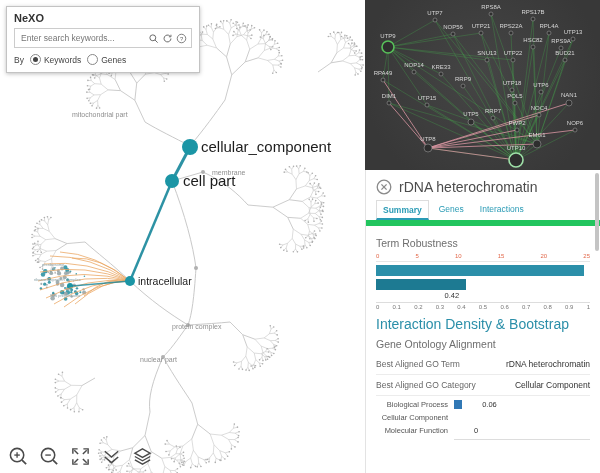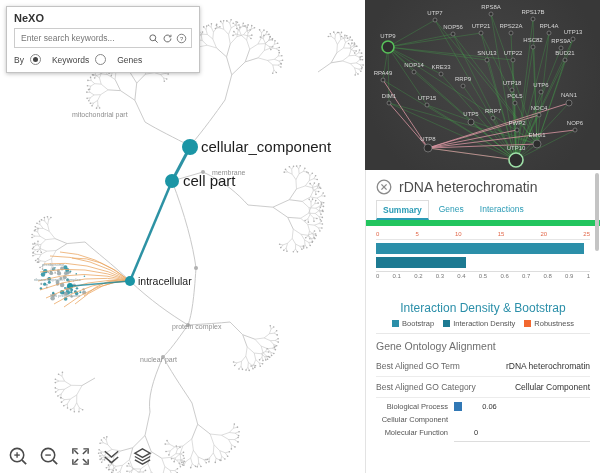--- a/index.html
+++ b/index.html
@@ -14,21 +14,21 @@
 
   
   .search-card{position:absolute;top:6px;left:6px;width:178px;background:#fff;border:1px solid #c3c3c3;
     box-shadow:0 1px 4px rgba(0,0,0,.25);padding:5px 7px 7px;z-index:5;}
   .sc-title{font-size:11px;font-weight:bold;color:#333;margin-bottom:4px;}
   .sc-input-row{display:flex;align-items:center;border:1px solid #ccc;height:18px;padding:0 4px;background:#fff;gap:3px;}
   .sc-input-row input{border:none;outline:none;flex:1;font-size:8.5px;color:#333;min-width:0;background:transparent;}
   .sc-icon{display:inline-flex;cursor:pointer;}
   .sc-icon svg{width:11px;height:11px;display:block;}
   .sc-radio-row{display:flex;align-items:center;gap:6px;margin-top:6px;font-size:8.5px;color:#444;}
-  .radio-opt{display:inline-flex;align-items:center;gap:11px;cursor:pointer;}
+  .radio-opt{display:inline-flex;align-items:center;gap:3px;cursor:pointer;}
   .radio{width:9px;height:9px;border:1px solid #888;border-radius:50%;display:inline-flex;align-items:center;justify-content:center;flex:none;}
   .radio .dot{width:5px;height:5px;background:#444;border-radius:50%;}
 
   
   .toolbar{position:absolute;left:8px;bottom:6px;display:flex;gap:10px;z-index:5;}
   .tb-btn{cursor:pointer;}
   .tb-btn svg{width:21px;height:21px;display:block;}
 
   
   .d-header{display:flex;align-items:center;gap:7px;padding:9px 10px 5px;}
@@ -41,21 +41,21 @@
   .d-body{padding:5px 10px 0;}
   .uterm{font-size:9px;color:#555;margin:3px 0 5px;}
   .sec-title{font-size:10.5px;color:#6e6e6e;margin:6px 0 4px;}
   .axis-row{display:flex;justify-content:space-between;font-size:6px;line-height:7px;}
   .axis-top{color:#e2684a;border-bottom:1px solid #e6e6e6;padding-bottom:1px;}
   .axis-bottom{color:#777;border-top:1px solid #ddd;padding-top:1px;}
   .rb-bar-row{height:11px;margin:3px 0;display:flex;align-items:center;}
   .rb-bar{height:11px;flex:none;}
   .bar-label{font-size:7.5px;color:#333;margin-left:4px;}
   .rb-sub{font-size:7.5px;color:#333;line-height:8px;margin:-1px 0 2px;}
-  .axis-label{text-align:center;font-size:12px;color:#2b8fa9;margin:21px 0 2px;}
+  .axis-label{font-size:14px;color:#2b8fa9;margin:5px 0 2px;}
   .legend{display:flex;justify-content:center;gap:9px;align-items:center;font-size:7.5px;color:#555;padding:2px 0 5px;border-bottom:1px solid #e8e8e8;}
   .lg-item{display:inline-flex;align-items:center;}
   .lg-sq{width:7px;height:7px;display:inline-block;margin-right:3px;}
   .go-row{display:flex;justify-content:space-between;font-size:8.5px;padding:5px 0;border-bottom:1px solid #ececec;gap:6px;}
   .go-row .gl{color:#666;}
   .go-row .gv{color:#333;}
   .go-chart{margin-top:2px;}
   .gc-row{display:flex;align-items:center;margin:4px 0;}
   .gc-label{width:72px;text-align:right;font-size:7.5px;color:#555;padding-right:6px;flex:none;}
   .gc-bar-area{flex:1;display:flex;align-items:center;gap:16px;}
@@ -1592,64 +1592,52 @@
       </div>
 
       <div class="d-tabs" id="tabs">
           <span class="tab active">Summary</span>
           <span class="tab">Genes</span>
           <span class="tab">Interactions</span>
         </div>
 
       <div class="d-body">
 
+        <div class="sec-title">Term Robustness</div>
         <div id="rob-chart">
             <div class="axis-row axis-top">
               <span>0</span>
               <span>5</span>
               <span>10</span>
               <span>15</span>
               <span>20</span>
               <span>25</span>
             </div>
             <div class="rb-bar-row">
               <div class="rb-bar" style="width: 97%; background: rgb(43, 143, 169);"></div>
             </div>
             <div class="rb-bar-row">
               <div class="rb-bar" style="width: 42%; background: rgb(29, 122, 146);"></div>
             </div>
+            <div class="rb-sub" style="padding-left: 32%;">0.42</div>
             <div class="axis-row axis-bottom">
               <span>0</span>
               <span>0.1</span>
               <span>0.2</span>
               <span>0.3</span>
               <span>0.4</span>
               <span>0.5</span>
               <span>0.6</span>
               <span>0.7</span>
               <span>0.8</span>
               <span>0.9</span>
               <span>1</span>
             </div>
           </div>
         <div class="axis-label">Interaction Density &amp; Bootstrap</div>
-        <div class="legend" id="rob-legend">
-            <span class="lg-item">
-              <span class="lg-sq" style="background: rgb(43, 143, 169);"></span>
-              <span>Bootstrap</span>
-            </span>
-            <span class="lg-item">
-              <span class="lg-sq" style="background: rgb(29, 122, 146);"></span>
-              <span>Interaction Density</span>
-            </span>
-            <span class="lg-item">
-              <span class="lg-sq" style="background: rgb(242, 104, 47);"></span>
-              <span>Robustness</span>
-            </span>
-          </div>
 
         <div class="sec-title">Gene Ontology Alignment</div>
         <div id="go-rows">
             <div class="go-row">
               <span class="gl">Best Aligned GO Term</span>
               <span class="gv">rDNA heterochromatin</span>
             </div>
             <div class="go-row">
               <span class="gl">Best Aligned GO Category</span>
               <span class="gv">Cellular Component</span>

